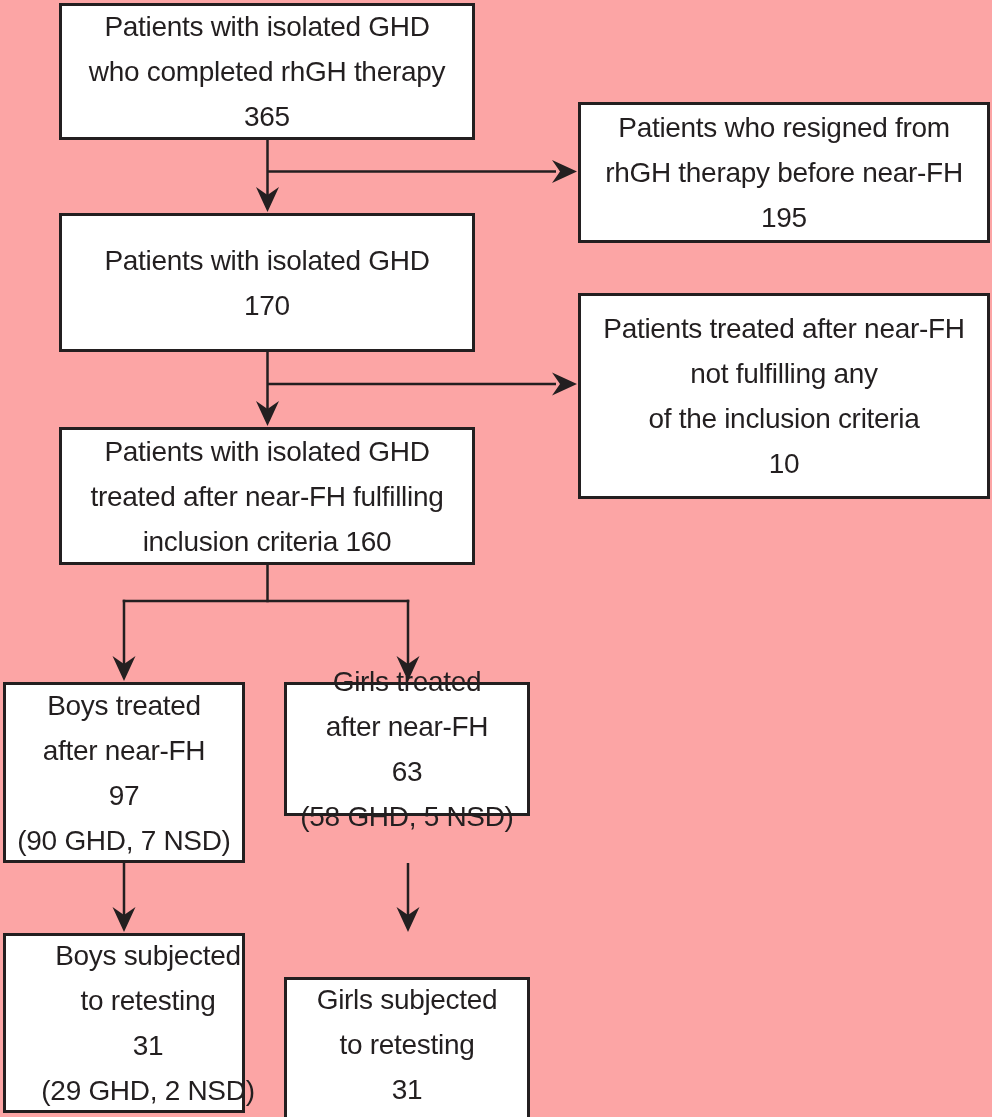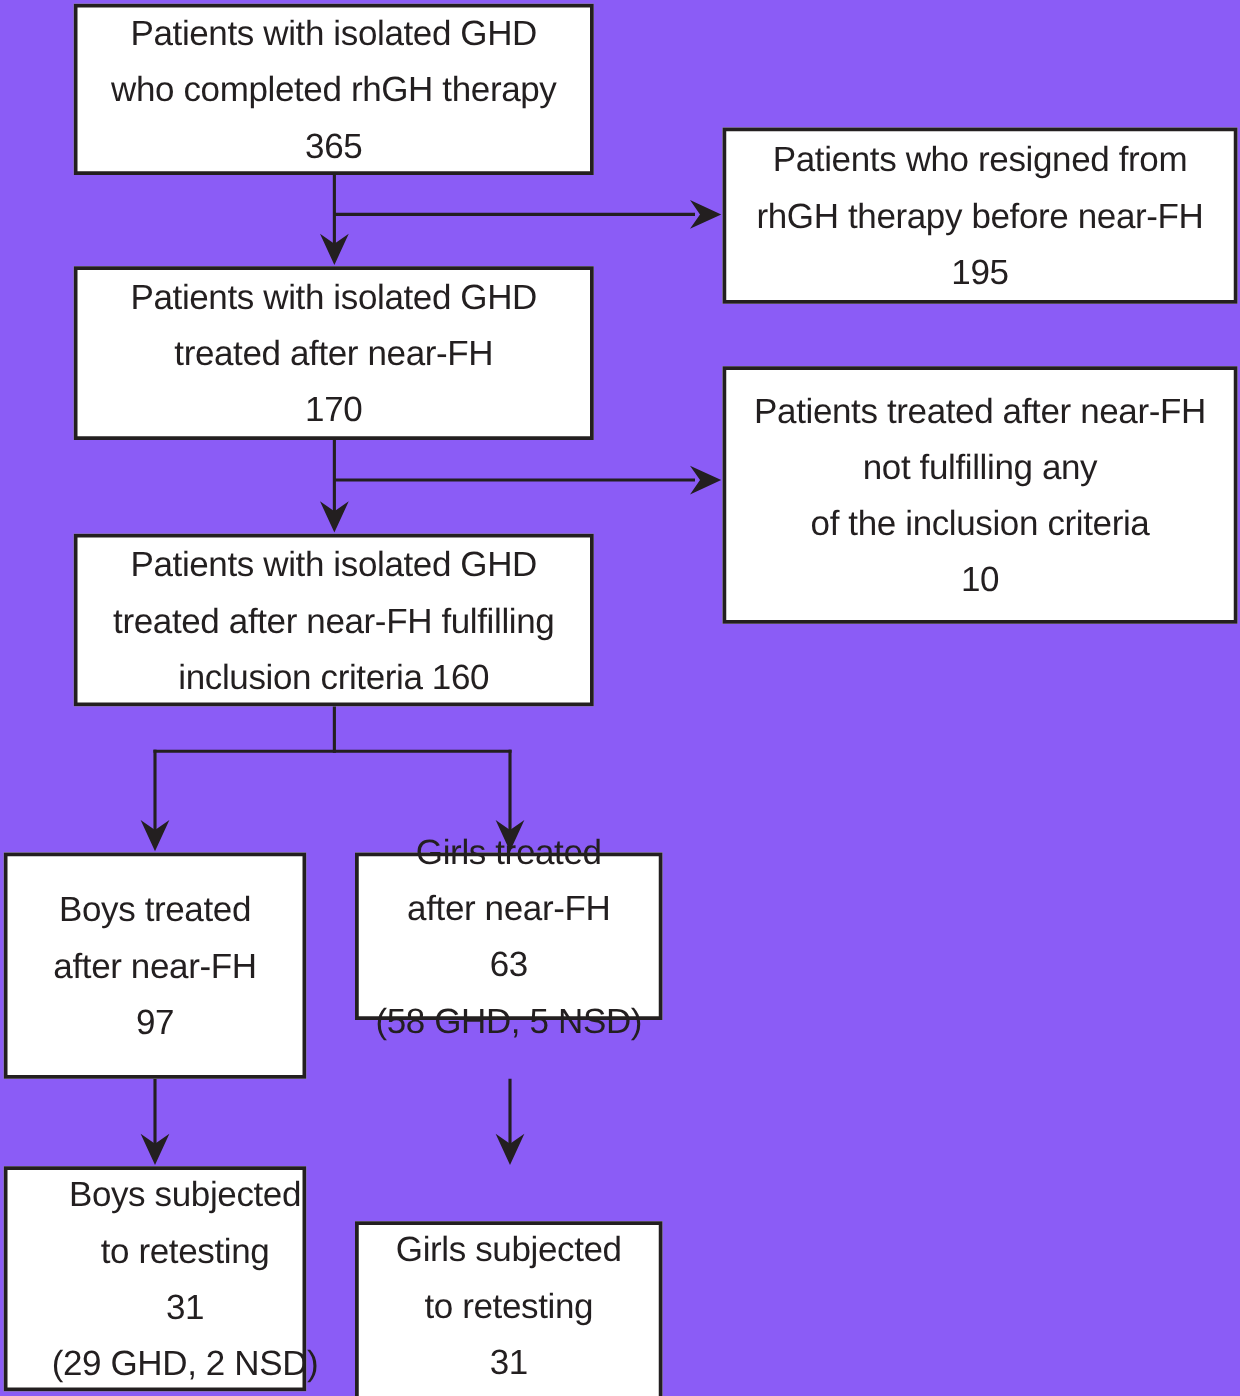--- a/index.html
+++ b/index.html
@@ -4,21 +4,21 @@
 <style>
   html, body {
     margin: 0;
     padding: 0;
     background: #ffffff;
   }
   .canvas {
     position: relative;
     width: 992px;
     height: 1117px;
-    background: #8b5cf6;
+    background: #fca5a5;
     font-family: "Liberation Sans", sans-serif;
     color: #231f20;
     overflow: hidden;
   }
   .connectors {
     position: absolute;
     left: 0;
     top: 0;
     width: 992px;
     height: 1117px;
@@ -93,41 +93,41 @@
   </div>
 
   <div class="box" id="box-resigned">
     <div class="line">Patients who resigned from</div>
     <div class="line">rhGH therapy before near-FH</div>
     <div class="line">195</div>
   </div>
 
   <div class="box" id="box-treated">
     <div class="line">Patients with isolated GHD</div>
-    <div class="line">treated after near-FH</div>
     <div class="line">170</div>
   </div>
 
   <div class="box" id="box-notfulfill">
     <div class="line">Patients treated after near-FH</div>
     <div class="line">not fulfilling any</div>
     <div class="line">of the inclusion criteria</div>
     <div class="line">10</div>
   </div>
 
   <div class="box" id="box-fulfilling">
     <div class="line">Patients with isolated GHD</div>
     <div class="line">treated after near-FH fulfilling</div>
     <div class="line">inclusion criteria 160</div>
   </div>
 
   <div class="box" id="box-boys">
     <div class="line">Boys treated</div>
     <div class="line">after near-FH</div>
     <div class="line">97</div>
+    <div class="line">(90 GHD, 7 NSD)</div>
   </div>
 
   <div class="box" id="box-girls">
     <div class="line">Girls treated</div>
     <div class="line">after near-FH</div>
     <div class="line">63</div>
     <div class="line">(58 GHD, 5 NSD)</div>
   </div>
 
   <div class="box" id="box-boys-retest">

